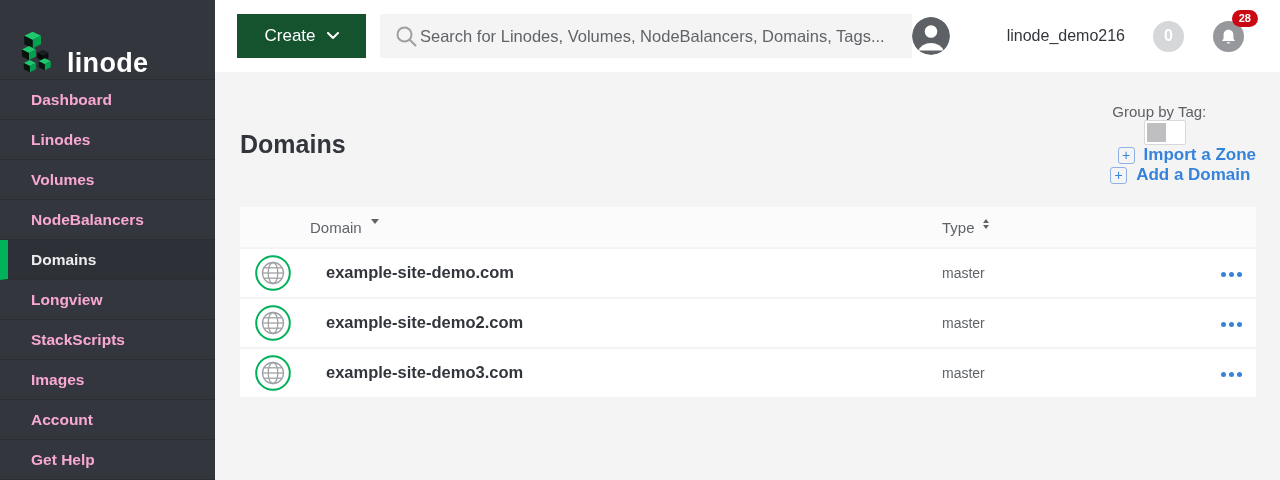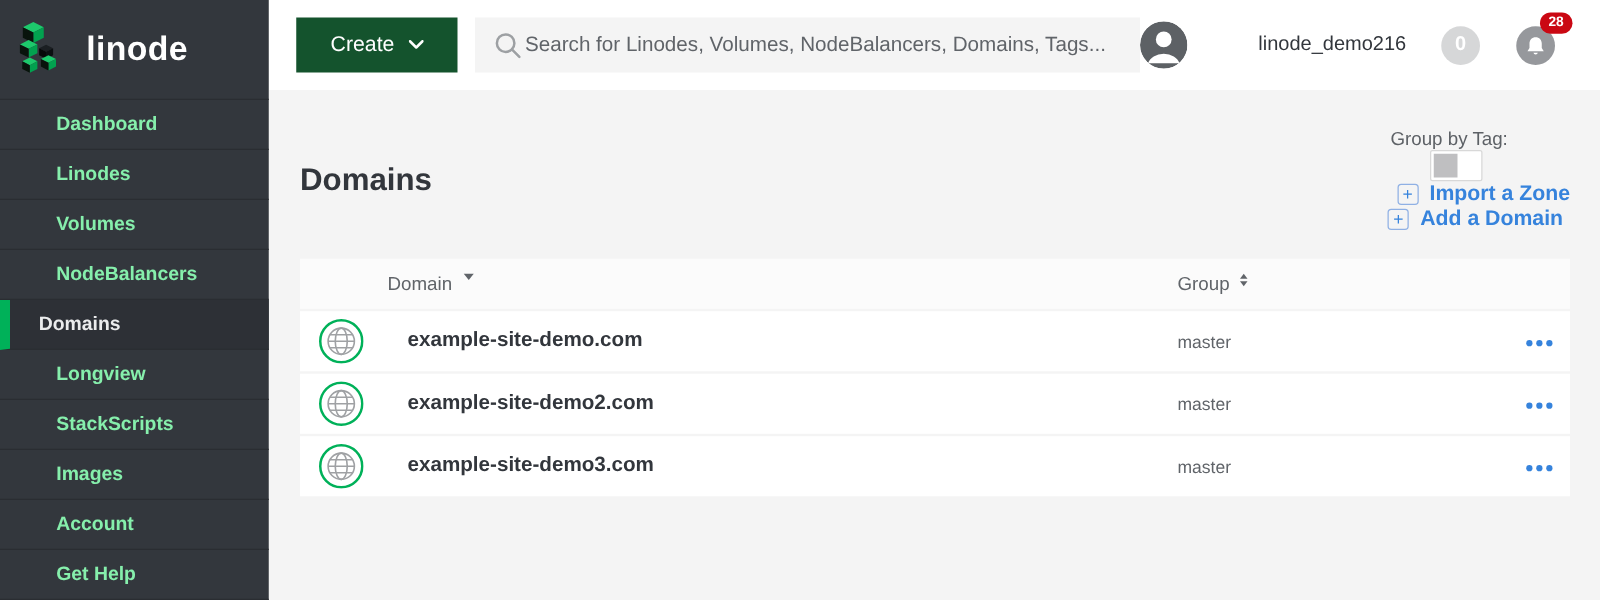--- a/index.html
+++ b/index.html
@@ -9,28 +9,28 @@
     background: #f4f4f4;
     position: relative;
   }
 
   
   .sidebar {
     position: absolute; left: 0; top: 0; width: 215px; height: 480px;
     background: #33373d; z-index: 3;
   }
   .logo {
-    height: 80px; display: flex; align-items: center;
-    padding-left: 8px; gap: 20px; cursor: pointer;
+    height: 80px; display: flex; align-items: flex-end;
+    padding-left: 14px; gap: 12px; cursor: pointer;
     border-bottom: 1px solid #2a2d32;
   }
   .logo-text { color: #ffffff; font-size: 27px; font-weight: 700; letter-spacing: .3px; }
   .side-item {
     height: 40px; display: flex; align-items: center;
-    padding-left: 45px; color: #86efac; font-size: 15.5px; font-weight: 700;
+    padding-left: 31px; color: #f9a8d4; font-size: 15.5px; font-weight: 700;
     border-bottom: 1px solid #2a2d32; cursor: pointer;
   }
   .side-item.active {
     background: #2d3036; color: #ebeced;
     border-left: 8px solid #00b159; padding-left: 23px;
   }
 
   
   .topbar {
     position: absolute; left: 215px; top: 0; right: 0; height: 72px;
@@ -261,21 +261,21 @@
     </div>
   </div>
 
   <div class="table">
     <div class="thead">
       <span class="th th-domain">
         <span>Domain</span>
         <span class="sort-down"></span>
       </span>
       <span class="th th-type">
-        <span>Group</span>
+        <span>Type</span>
         <span class="sort-both">
             <i class="tri-up"></i>
             <i class="tri-down"></i>
           </span>
       </span>
     </div>
     <div id="tbody">
         <div class="trow">
     <span class="globe">
       <svg width="36" height="36" viewBox="0 0 36 36">

